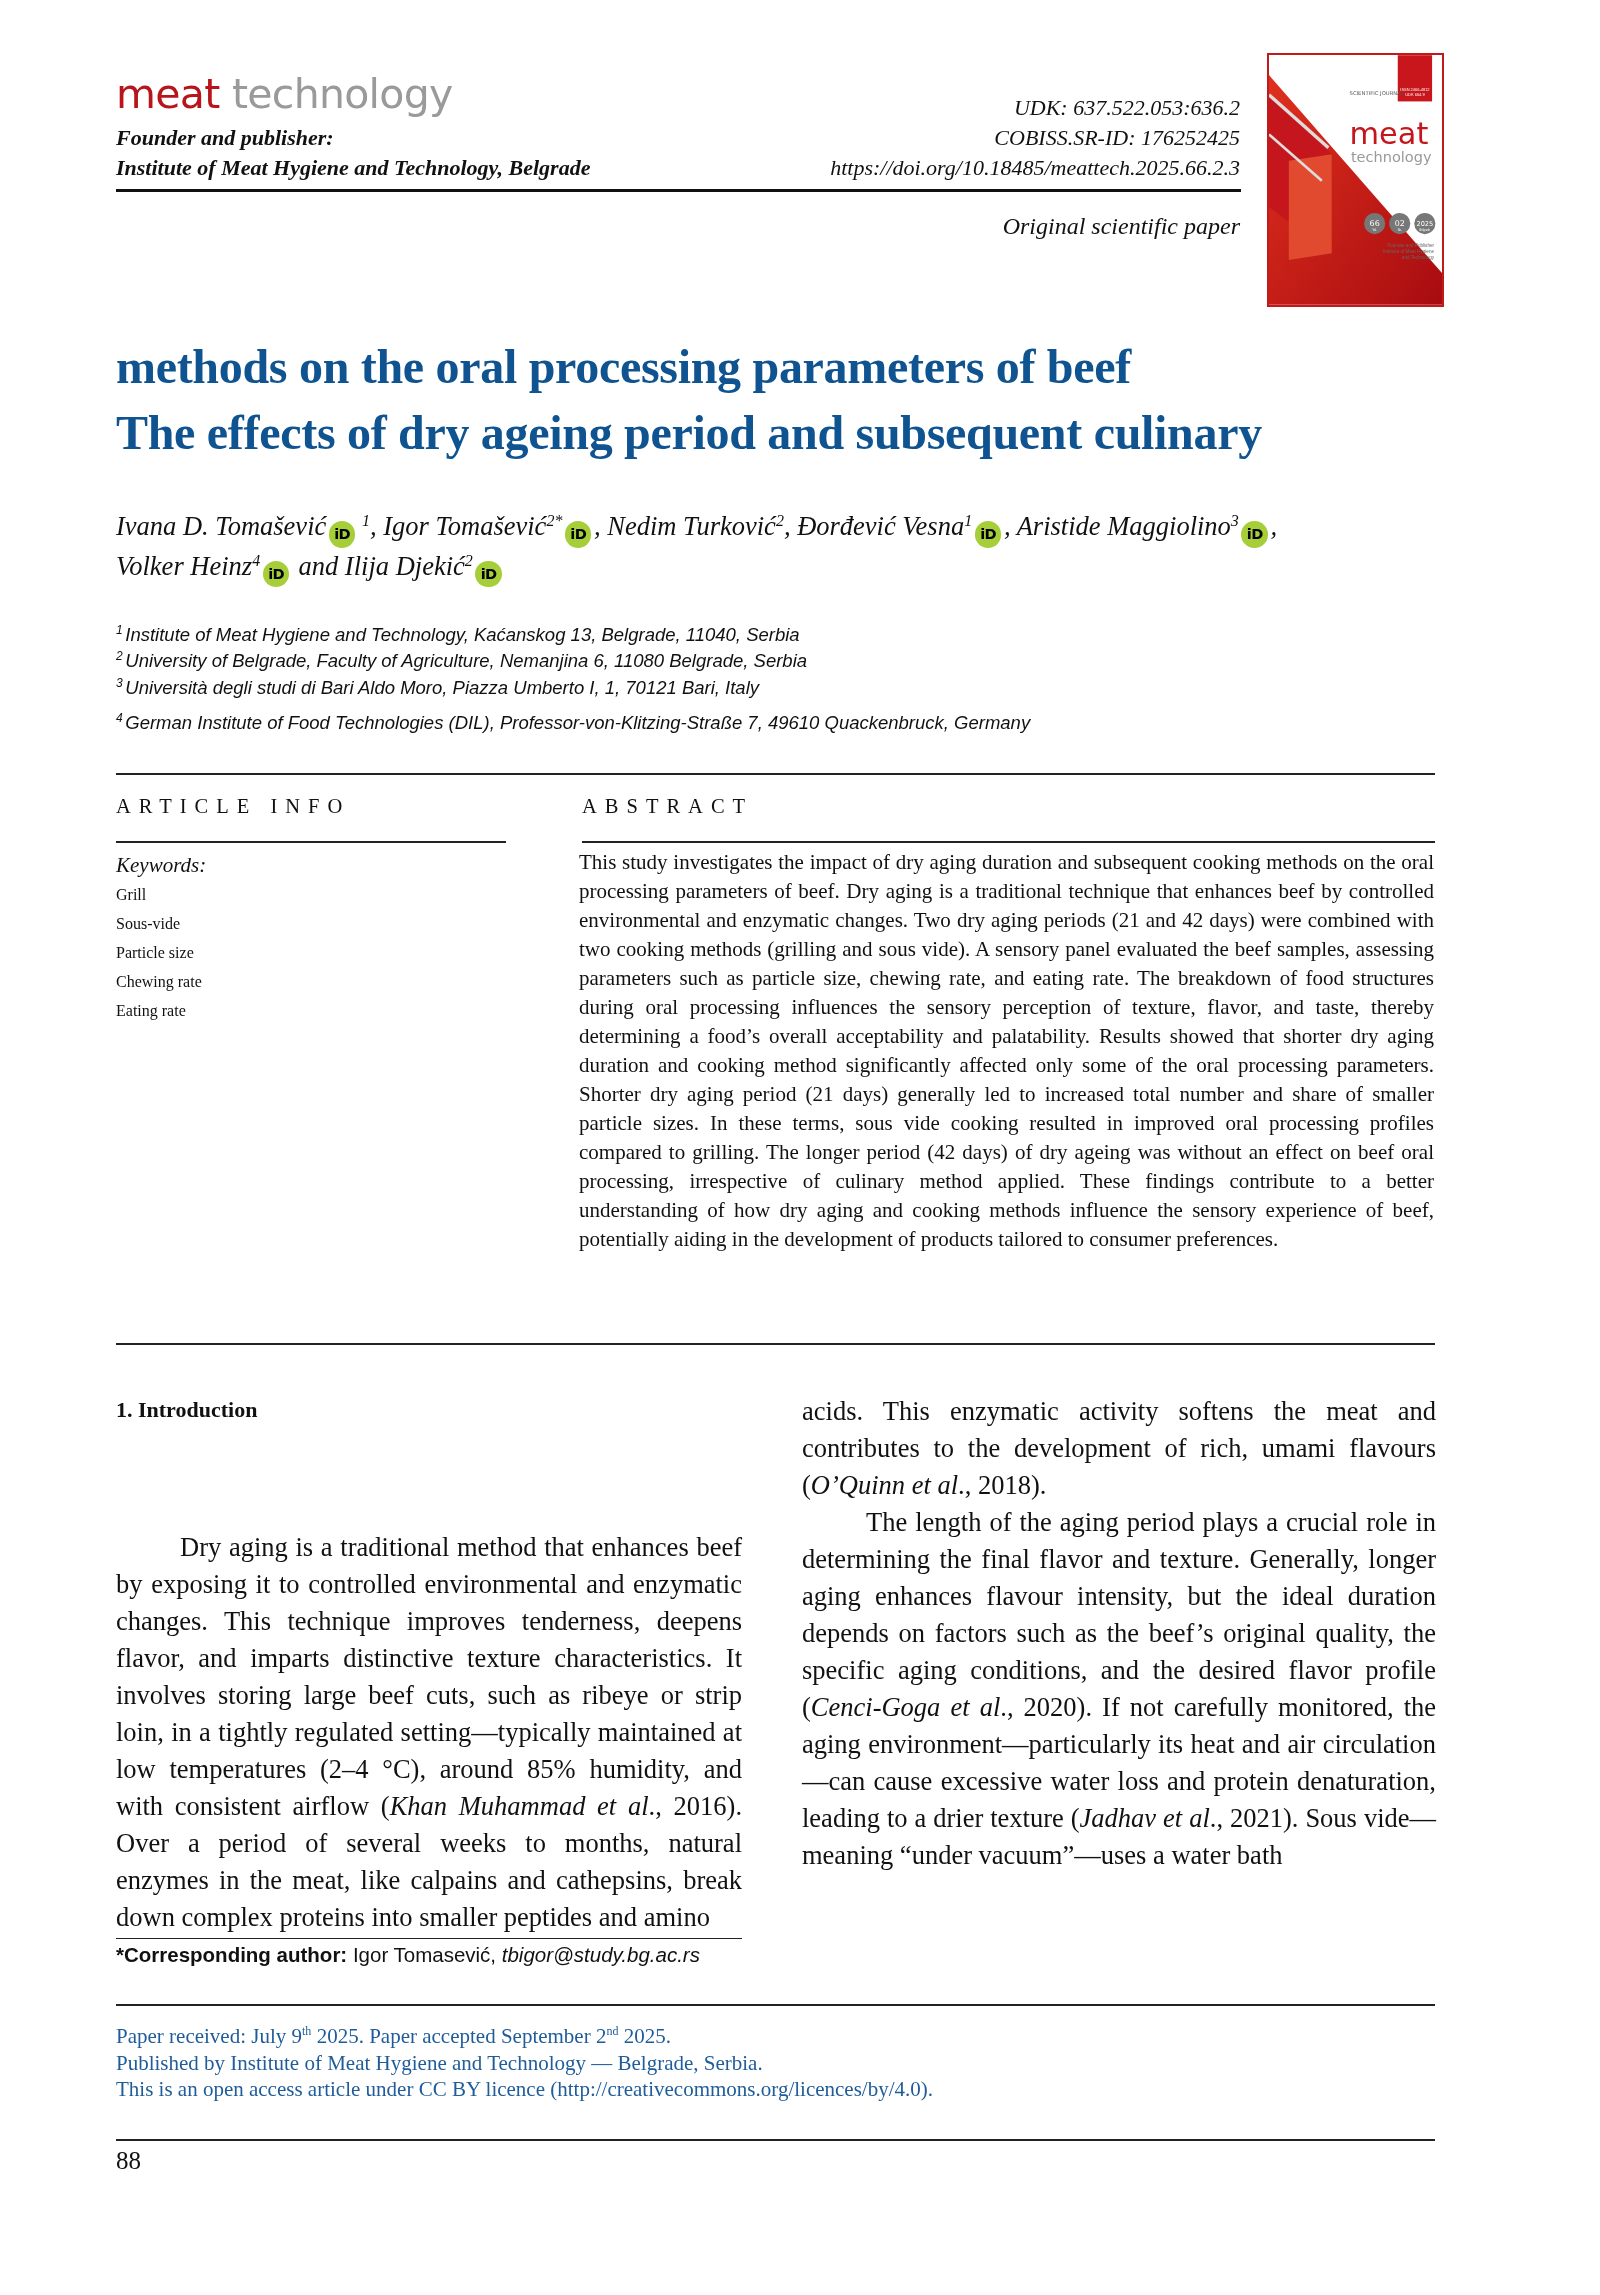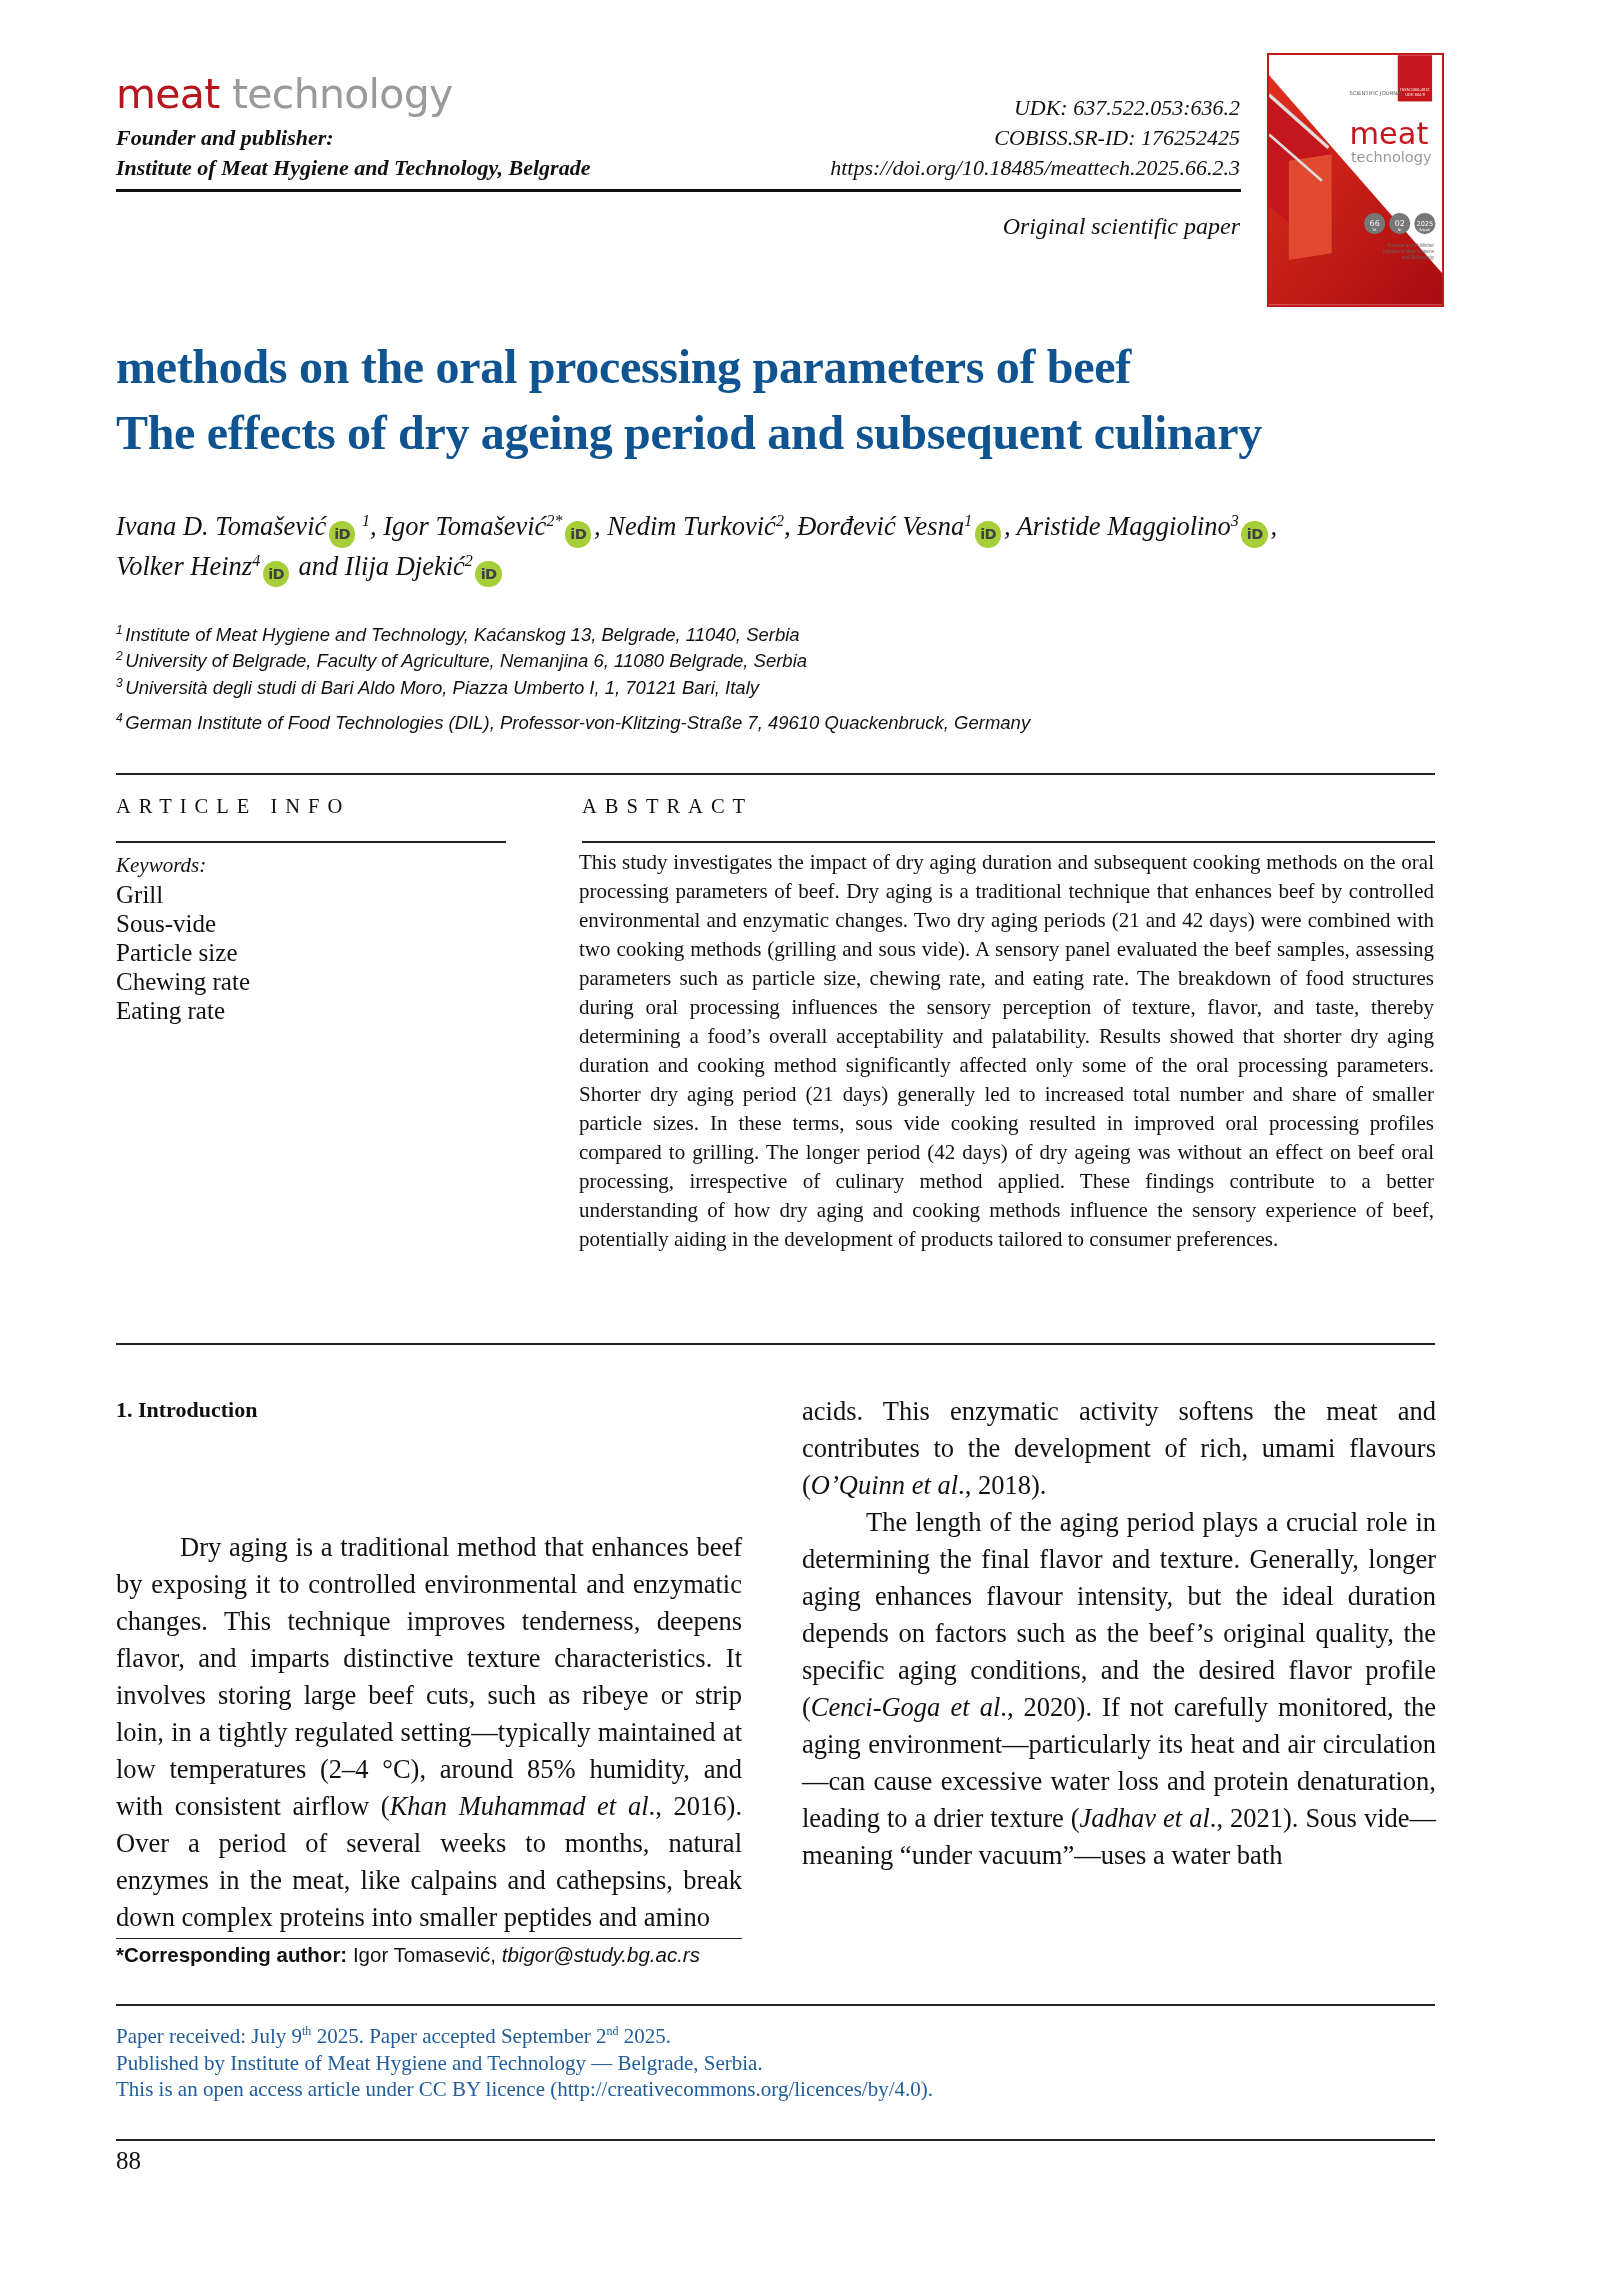--- a/index.html
+++ b/index.html
@@ -19,34 +19,34 @@
   
   .cover { left: 1267px; top: 53px; width: 173px; height: 250px; border: 2px solid #c21a1a; background: #fff; overflow: hidden; }
   .cover svg { display: block; }
 
   
   .title { left: 116px; top: 334px; width: 1323px; color: #0f5490; font-weight: bold; font-size: 48px; line-height: 66px; letter-spacing: -0.3px; }
 
   
   .authors { left: 116px; top: 508px; width: 1323px; font-style: italic; font-size: 26.5px; line-height: 37px; }
   .authors sup { font-size: 16px; vertical-align: 9.3px; line-height: 0; }
-  .orcid { display: inline-block; width: 26.5px; height: 26.5px; border-radius: 50%; background: #a6ce39; color: #404040;
+  .orcid { display: inline-block; width: 26.5px; height: 26.5px; border-radius: 50%; background: #a6ce39; color: #000000;
            font-family: "DejaVu Sans", sans-serif; font-style: normal; font-size: 14.6px; font-weight: bold; line-height: 26.5px;
            text-align: center; vertical-align: -4px; margin: 0 2.6px; letter-spacing: -0.7px; }
 
   
   .affil { left: 116px; font-family: "Liberation Sans", sans-serif; font-style: italic; font-size: 18.5px; line-height: 25px; }
   .affil sup { font-size: 12px; vertical-align: 6.6px; line-height: 0; margin-right: 2.6px; }
 
   .rule { position: absolute; background: #222; height: 2px; }
 
   
   .section-cap { font-size: 20.5px; letter-spacing: 8px; }
   .kw-label { left: 116px; top: 851px; font-style: italic; font-size: 21px; line-height: 29px; }
-  .kw-list { left: 116px; top: 880px; font-size: 25px; line-height: 29px; }
+  .kw-list { left: 116px; top: 880px; font-size: 16px; line-height: 29px; }
   .abstract { left: 579px; top: 848px; width: 855px; font-size: 21px; line-height: 29px; text-align: justify; }
 
   
   .h1 { left: 116px; top: 1397px; font-weight: bold; font-size: 22px; }
   .col { font-size: 26.5px; line-height: 37px; text-align: justify; }
   .col-left { left: 116px; top: 1529px; width: 626px; }
   .col-right { left: 802px; top: 1393px; width: 634px; }
   .col p { margin: 0; }
   .indent { text-indent: 64px; }
   .col i { font-style: italic; }

